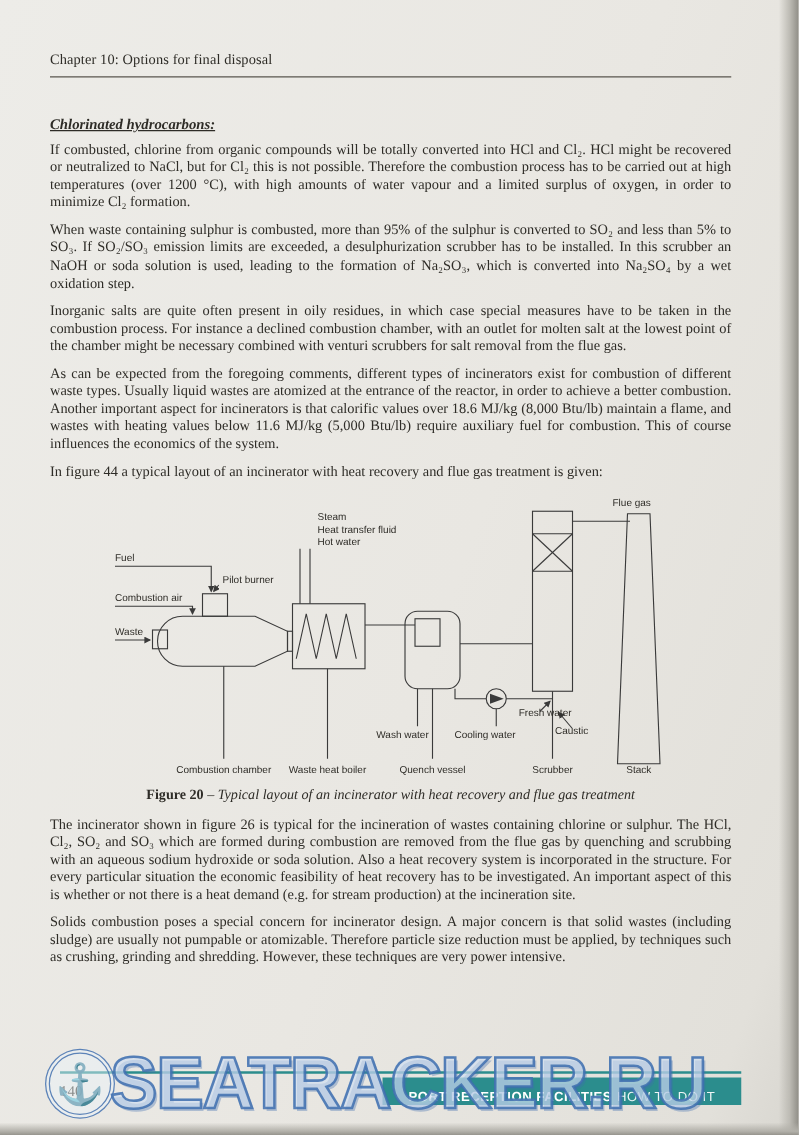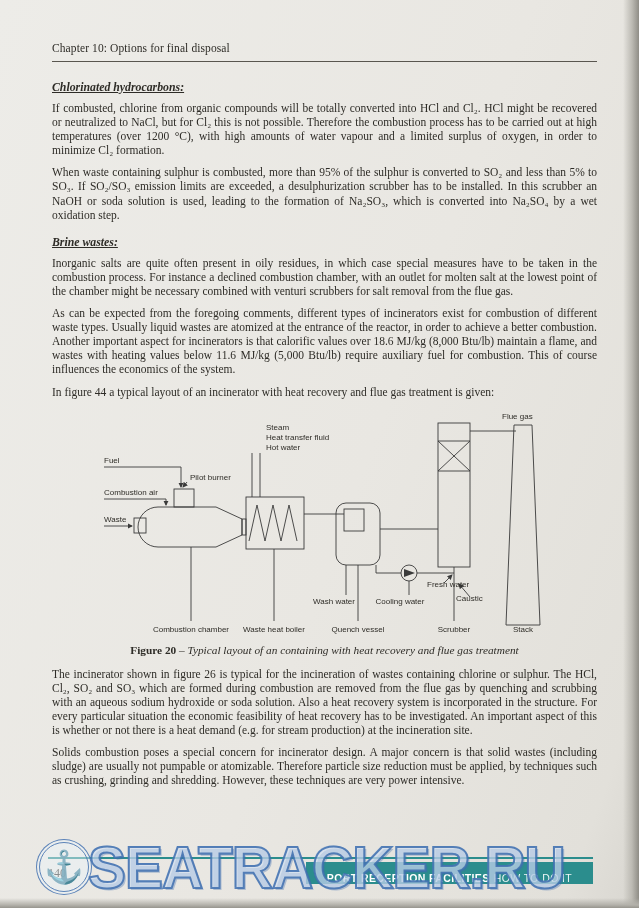--- a/index.html
+++ b/index.html
@@ -12,29 +12,29 @@
   }
   .edge-right {
     position:absolute; top:0; right:0; width:16px; height:100%;
     background:linear-gradient(to right, rgba(160,158,150,0) 0%, #bdbbb4 55%, #8f8d86 100%);
   }
   .edge-bottom {
     position:absolute; bottom:0; left:0; width:100%; height:10px;
     background:linear-gradient(to bottom, rgba(170,168,160,0) 0%, #b3b1aa 70%, #96948d 100%);
   }
 
-  .content { position:absolute; left:52px; top:42px; width:545px; color:#2e2c27; }
+  .content { position:absolute; left:40px; top:42px; width:545px; color:#2e2c27; }
   .chapter { font-size:11.5px; margin-bottom:7px; letter-spacing:.1px; }
   .header-rule { border:none; border-top:1px solid #59564f; margin:0; }
 
   .sec-title {
     font-size:11.8px; font-style:italic; font-weight:bold;
     text-decoration:underline; margin:13px 0 6px 0;
   }
-  .sec-title.first { margin-top:18px; }
+  .sec-title.first { margin-top:30px; }
   p.body {
     font-size:11.5px; line-height:14.1px; text-align:justify; margin:0 0 8px 0;
   }
 
   .figure { margin:4px 0 6px 0; }
   svg.diagram { display:block; margin-left:-6px; }
   .caption { text-align:center; font-size:11.3px; margin:2px 0 11px 0; }
   .caption .cl { font-weight:bold; }
   .caption .ct { font-style:italic; }
 
@@ -80,21 +80,20 @@
   <div class="content">
 
     <div class="chapter">Chapter 10: Options for final disposal</div>
     <hr class="header-rule">
 
     <h3 class="sec-title first">Chlorinated hydrocarbons:</h3>
     <p class="body">If combusted, chlorine from organic compounds will be totally converted into HCl and Cl₂. HCl might be recovered or neutralized to NaCl, but for Cl₂ this is not possible. Therefore the combustion process has to be carried out at high temperatures (over 1200 °C), with high amounts of water vapour and a limited surplus of oxygen, in order to minimize Cl₂ formation.</p>
 
     <p class="body">When waste containing sulphur is combusted, more than 95% of the sulphur is converted to SO₂ and less than 5% to SO₃. If SO₂/SO₃ emission limits are exceeded, a desulphurization scrubber has to be installed. In this scrubber an NaOH or soda solution is used, leading to the formation of Na₂SO₃, which is converted into Na₂SO₄ by a wet oxidation step.</p>
 
-    <h3 class="sec-title">Brine wastes:</h3>
     <p class="body">Inorganic salts are quite often present in oily residues, in which case special measures have to be taken in the combustion process. For instance a declined combustion chamber, with an outlet for molten salt at the lowest point of the chamber might be necessary combined with venturi scrubbers for salt removal from the flue gas.</p>
     <p class="body">As can be expected from the foregoing comments, different types of incinerators exist for combustion of different waste types. Usually liquid wastes are atomized at the entrance of the reactor, in order to achieve a better combustion. Another important aspect for incinerators is that calorific values over 18.6 MJ/kg (8,000 Btu/lb) maintain a flame, and wastes with heating values below 11.6 MJ/kg (5,000 Btu/lb) require auxiliary fuel for combustion. This of course influences the economics of the system.</p>
     <p class="body">In figure 44 a typical layout of an incinerator with heat recovery and flue gas treatment is given:</p>
 
     <div class="figure">
       <svg class="diagram" width="560" height="235" viewBox="0 0 560 235" xmlns="http://www.w3.org/2000/svg">
         <defs>
           <marker id="arr" markerWidth="7" markerHeight="7" refX="5" refY="3" orient="auto">
             <path d="M0,0 L6,3 L0,6 Z" fill="#3a3a3a"></path>
           </marker>
@@ -172,21 +171,21 @@
           <text x="145" y="225" text-anchor="middle">Combustion chamber</text>
           <text x="228" y="225" text-anchor="middle">Waste heat boiler</text>
           <text x="312" y="225" text-anchor="middle">Quench vessel</text>
           <text x="408" y="225" text-anchor="middle">Scrubber</text>
           <text x="477" y="225" text-anchor="middle">Stack</text>
         </g>
       </svg>
 
       <div class="caption">
         <span class="cl">Figure 20</span>
-        <span class="ct">– Typical layout of an containing with heat recovery and flue gas treatment</span>
+        <span class="ct">– Typical layout of an incinerator with heat recovery and flue gas treatment</span>
       </div>
     </div>
 
     <p class="body">The incinerator shown in figure 26 is typical for the incineration of wastes containing chlorine or sulphur. The HCl, Cl₂, SO₂ and SO₃ which are formed during combustion are removed from the flue gas by quenching and scrubbing with an aqueous sodium hydroxide or soda solution. Also a heat recovery system is incorporated in the structure. For every particular situation the economic feasibility of heat recovery has to be investigated. An important aspect of this is whether or not there is a heat demand (e.g. for stream production) at the incineration site.</p>
     <p class="body">Solids combustion poses a special concern for incinerator design. A major concern is that solid wastes (including sludge) are usually not pumpable or atomizable. Therefore particle size reduction must be applied, by techniques such as crushing, grinding and shredding. However, these techniques are very power intensive.</p>
 
   </div>
 
   <div class="footer">
     <hr class="footer-rule">

